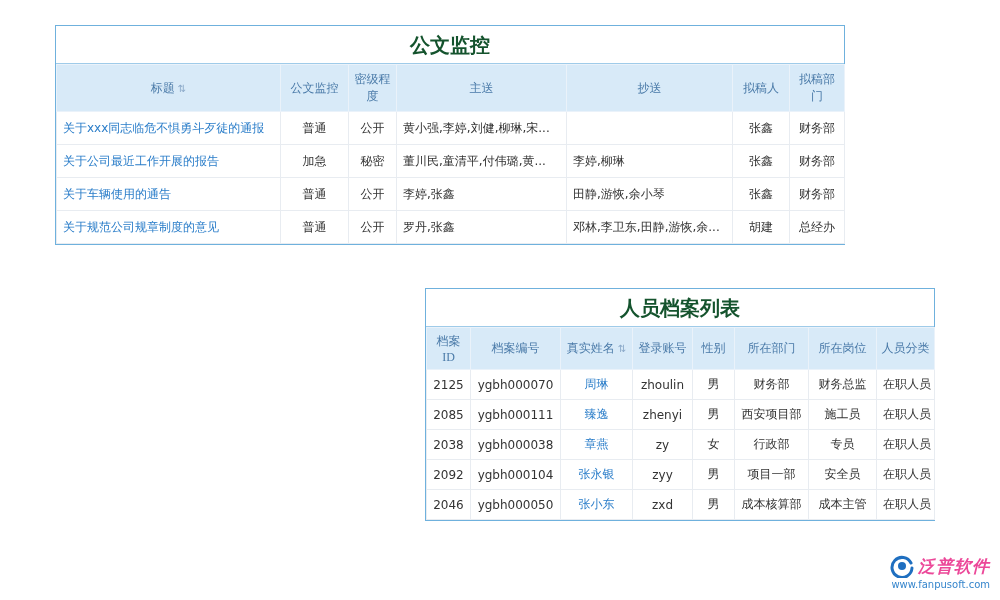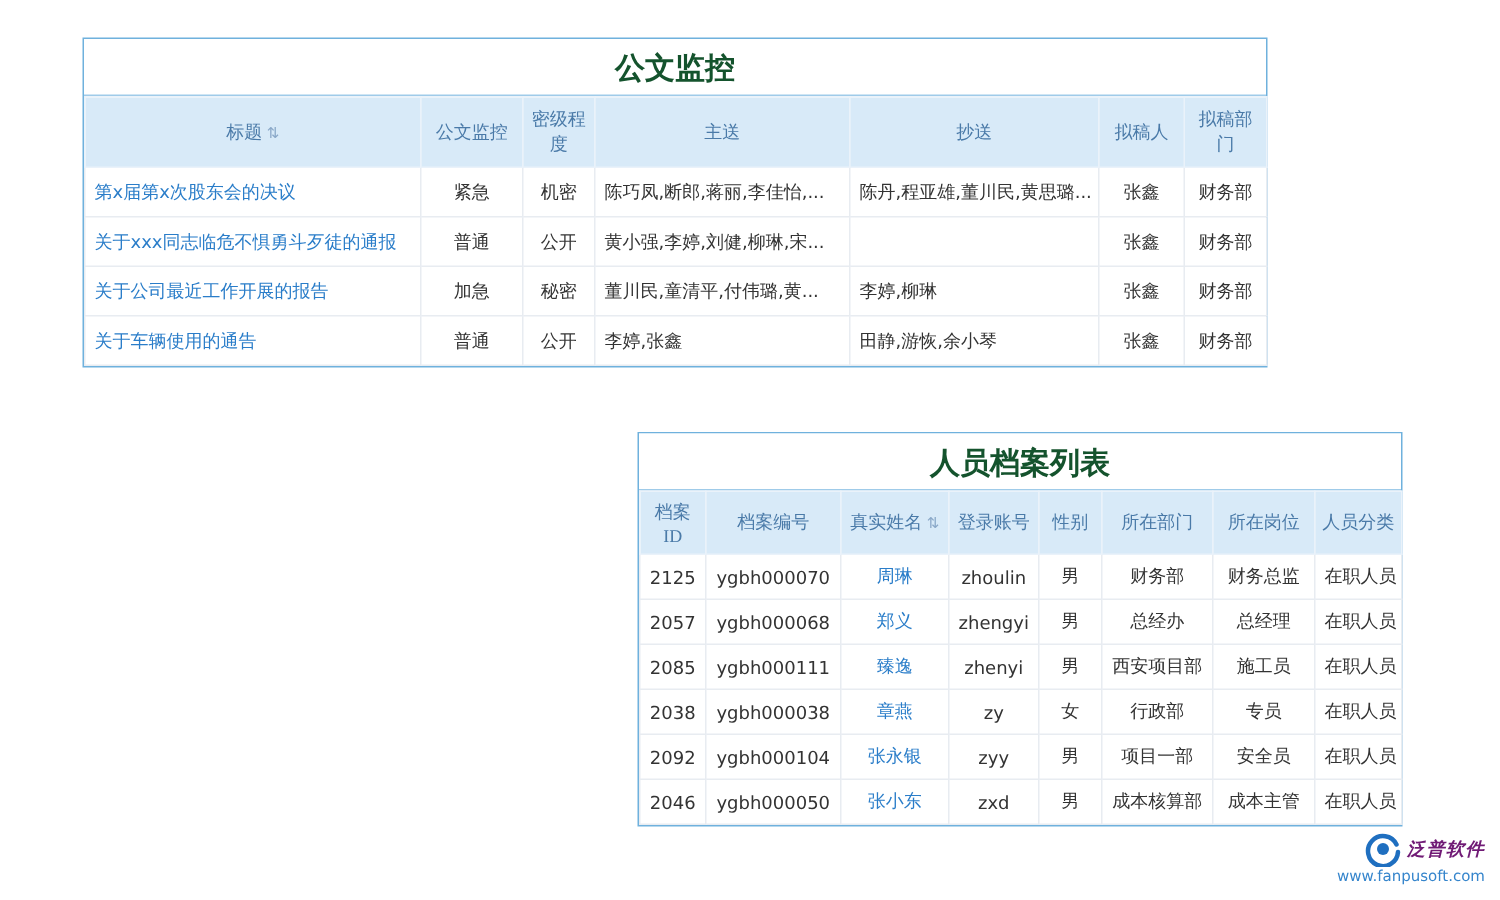--- a/index.html
+++ b/index.html
@@ -35,21 +35,21 @@
   .panel-per td { height:30px; }
   td.left { text-align:left; }
   td.link { color:#2a7dc9; cursor:pointer; }
   .sort-icon { font-size:10px; color:#8aa8c8; margin-left:3px; cursor:pointer; }
   .logo {
     position:absolute; right:8px; bottom:8px; width:130px; padding:2px 2px 2px 4px;
     background:#ffffff; text-align:right;
   }
   .logo-top { display:flex; align-items:center; justify-content:flex-end; gap:4px; }
   .brand-name {
-    font-size:12px; font-weight:bold; font-style:italic; color:#701a75;
+    font-size:17px; font-weight:bold; font-style:italic; color:#ec4899;
     letter-spacing:1px;
     font-family:Liberation Serif, serif;
   }
   .brand-site { font-size:10px; color:#3585cc; margin-top:1px; }
   .logo-svg { display:block; }
 </style>
 </head>
 <body>
 
 <div class="stage">
@@ -72,29 +72,20 @@
             <th><span>公文监控</span></th>
             <th><span>密级程度</span></th>
             <th><span>主送</span></th>
             <th><span>抄送</span></th>
             <th><span>拟稿人</span></th>
             <th><span>拟稿部门</span></th>
           </tr>
         </thead>
         <tbody>
           <tr>
-            <td class="link left">第x届第x次股东会的决议</td>
-            <td>紧急</td>
-            <td>机密</td>
-            <td class="left">陈巧凤,断郎,蒋丽,李佳怡,...</td>
-            <td class="left">陈丹,程亚雄,董川民,黄思璐...</td>
-            <td>张鑫</td>
-            <td>财务部</td>
-          </tr>
-          <tr>
             <td class="link left">关于xxx同志临危不惧勇斗歹徒的通报</td>
             <td>普通</td>
             <td>公开</td>
             <td class="left">黄小强,李婷,刘健,柳琳,宋...</td>
             <td class="left"></td>
             <td>张鑫</td>
             <td>财务部</td>
           </tr>
           <tr>
             <td class="link left">关于公司最近工作开展的报告</td>
@@ -106,20 +97,29 @@
             <td>财务部</td>
           </tr>
           <tr>
             <td class="link left">关于车辆使用的通告</td>
             <td>普通</td>
             <td>公开</td>
             <td class="left">李婷,张鑫</td>
             <td class="left">田静,游恢,余小琴</td>
             <td>张鑫</td>
             <td>财务部</td>
+          </tr>
+          <tr>
+            <td class="link left">关于规范公司规章制度的意见</td>
+            <td>普通</td>
+            <td>公开</td>
+            <td class="left">罗丹,张鑫</td>
+            <td class="left">邓林,李卫东,田静,游恢,余...</td>
+            <td>胡建</td>
+            <td>总经办</td>
           </tr>
         </tbody>
       </table>
   </div>
 
   <div class="panel panel-per" id="per-panel">
     <div class="tbl-title">人员档案列表</div>
     <table>
         <colgroup>
           <col style="width: 44px;">
@@ -148,30 +148,20 @@
             <td>2125</td>
             <td>ygbh000070</td>
             <td class="link">周琳</td>
             <td>zhoulin</td>
             <td>男</td>
             <td>财务部</td>
             <td>财务总监</td>
             <td>在职人员</td>
           </tr>
           <tr>
-            <td>2057</td>
-            <td>ygbh000068</td>
-            <td class="link">郑义</td>
-            <td>zhengyi</td>
-            <td>男</td>
-            <td>总经办</td>
-            <td>总经理</td>
-            <td>在职人员</td>
-          </tr>
-          <tr>
             <td>2085</td>
             <td>ygbh000111</td>
             <td class="link">臻逸</td>
             <td>zhenyi</td>
             <td>男</td>
             <td>西安项目部</td>
             <td>施工员</td>
             <td>在职人员</td>
           </tr>
           <tr>

